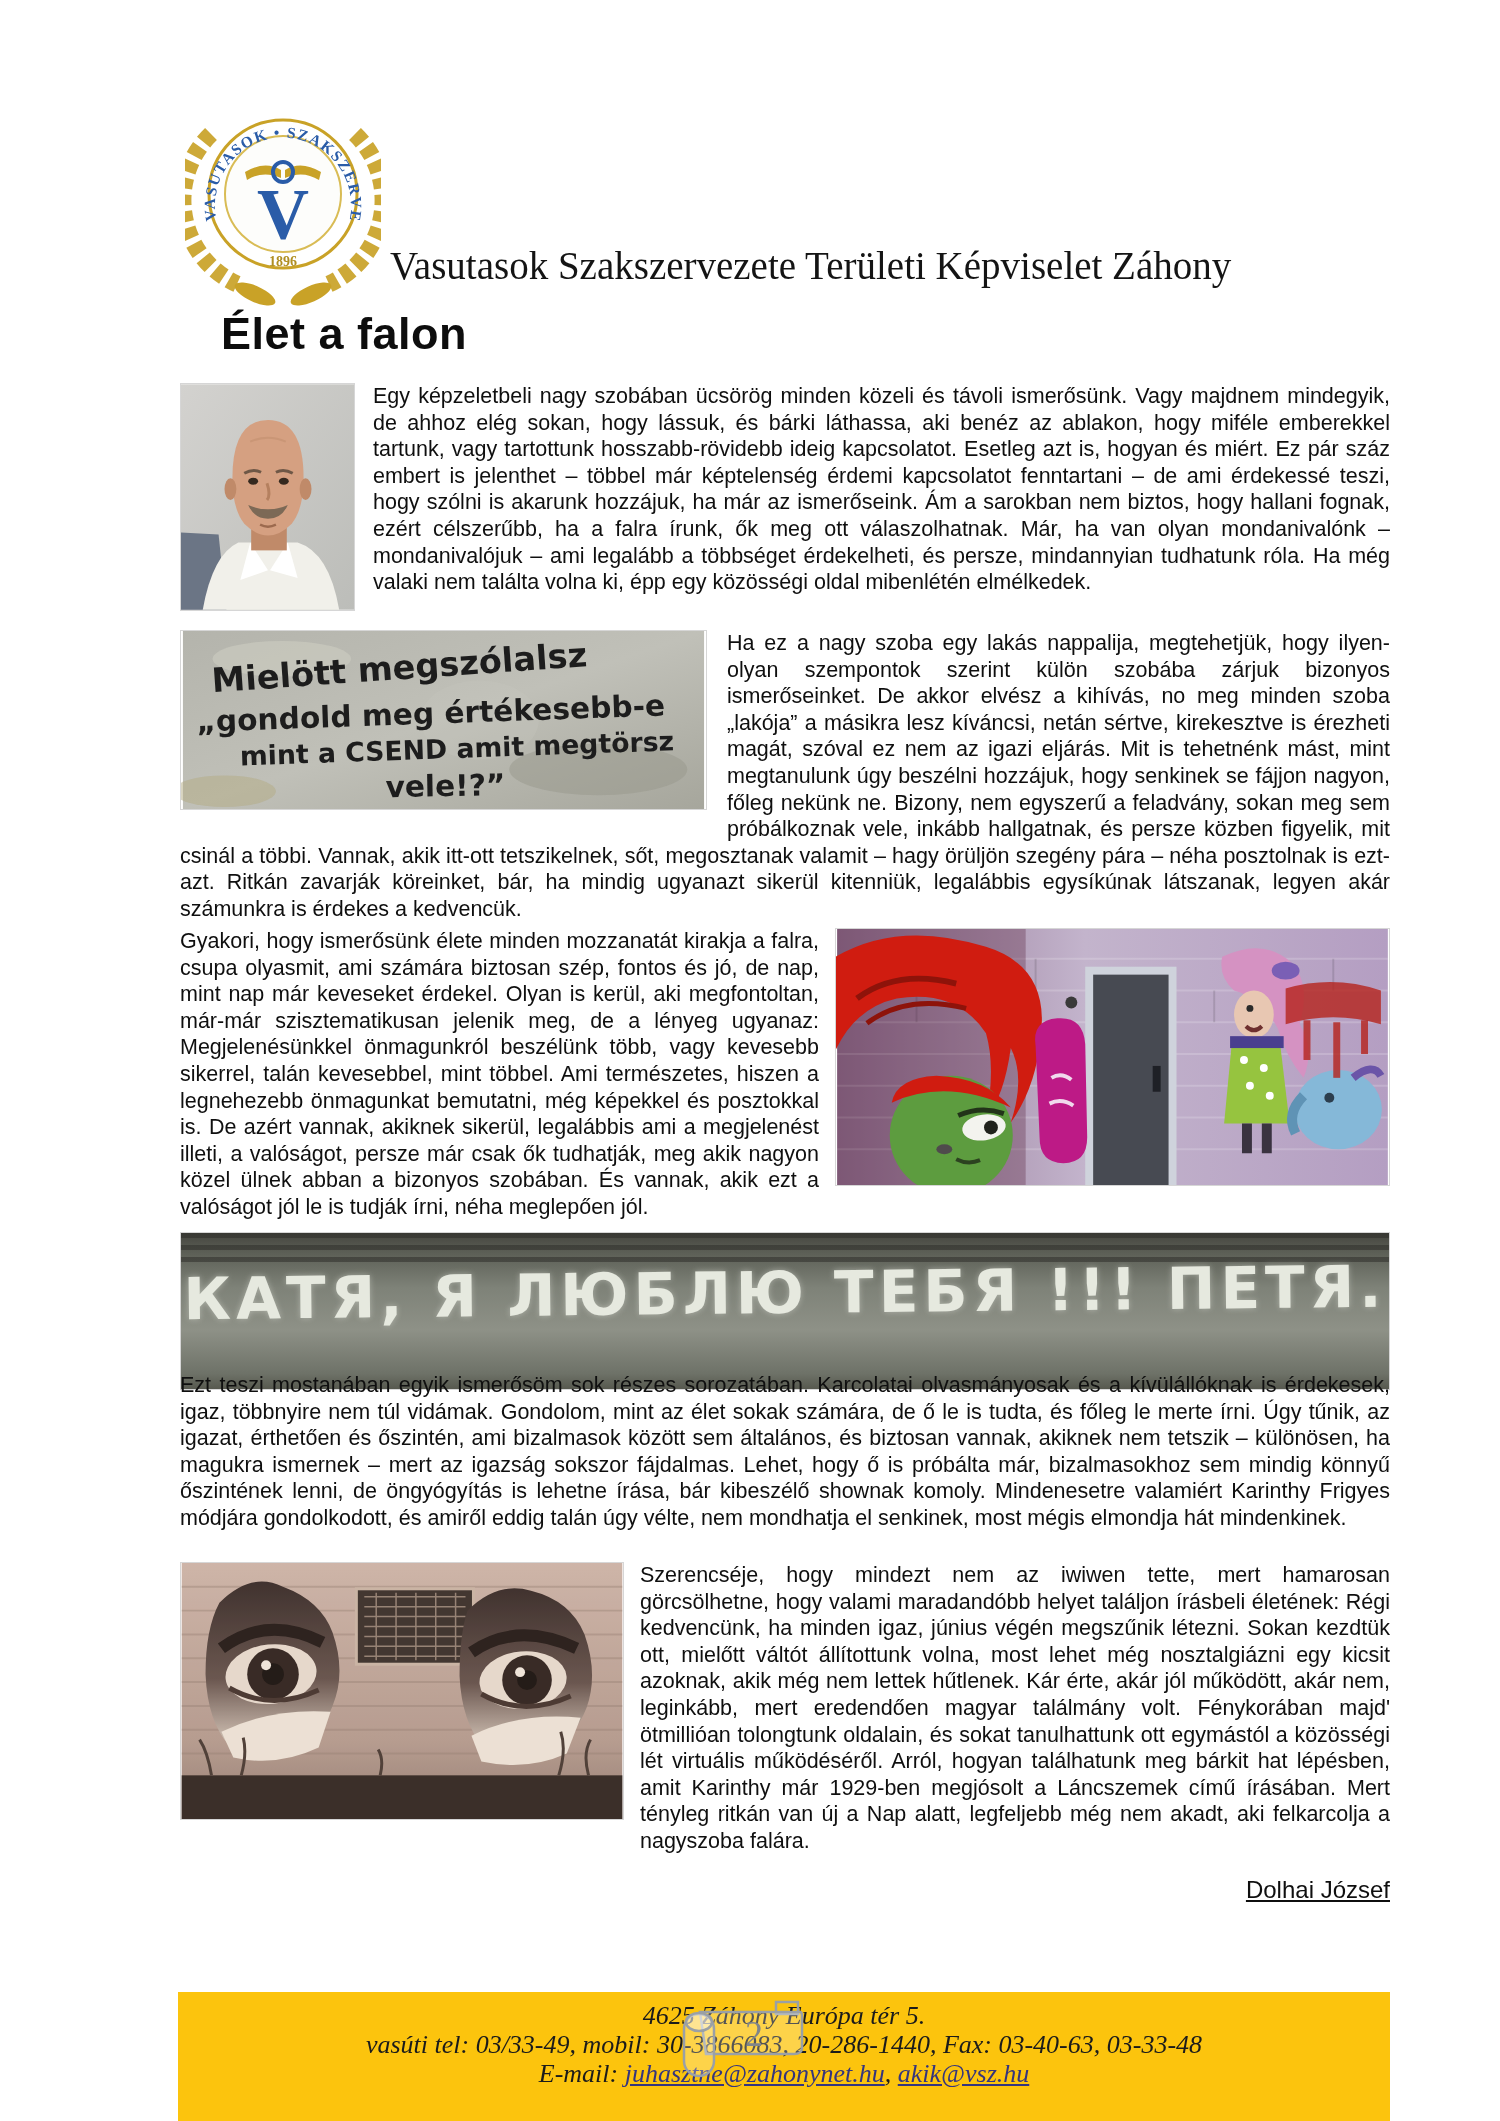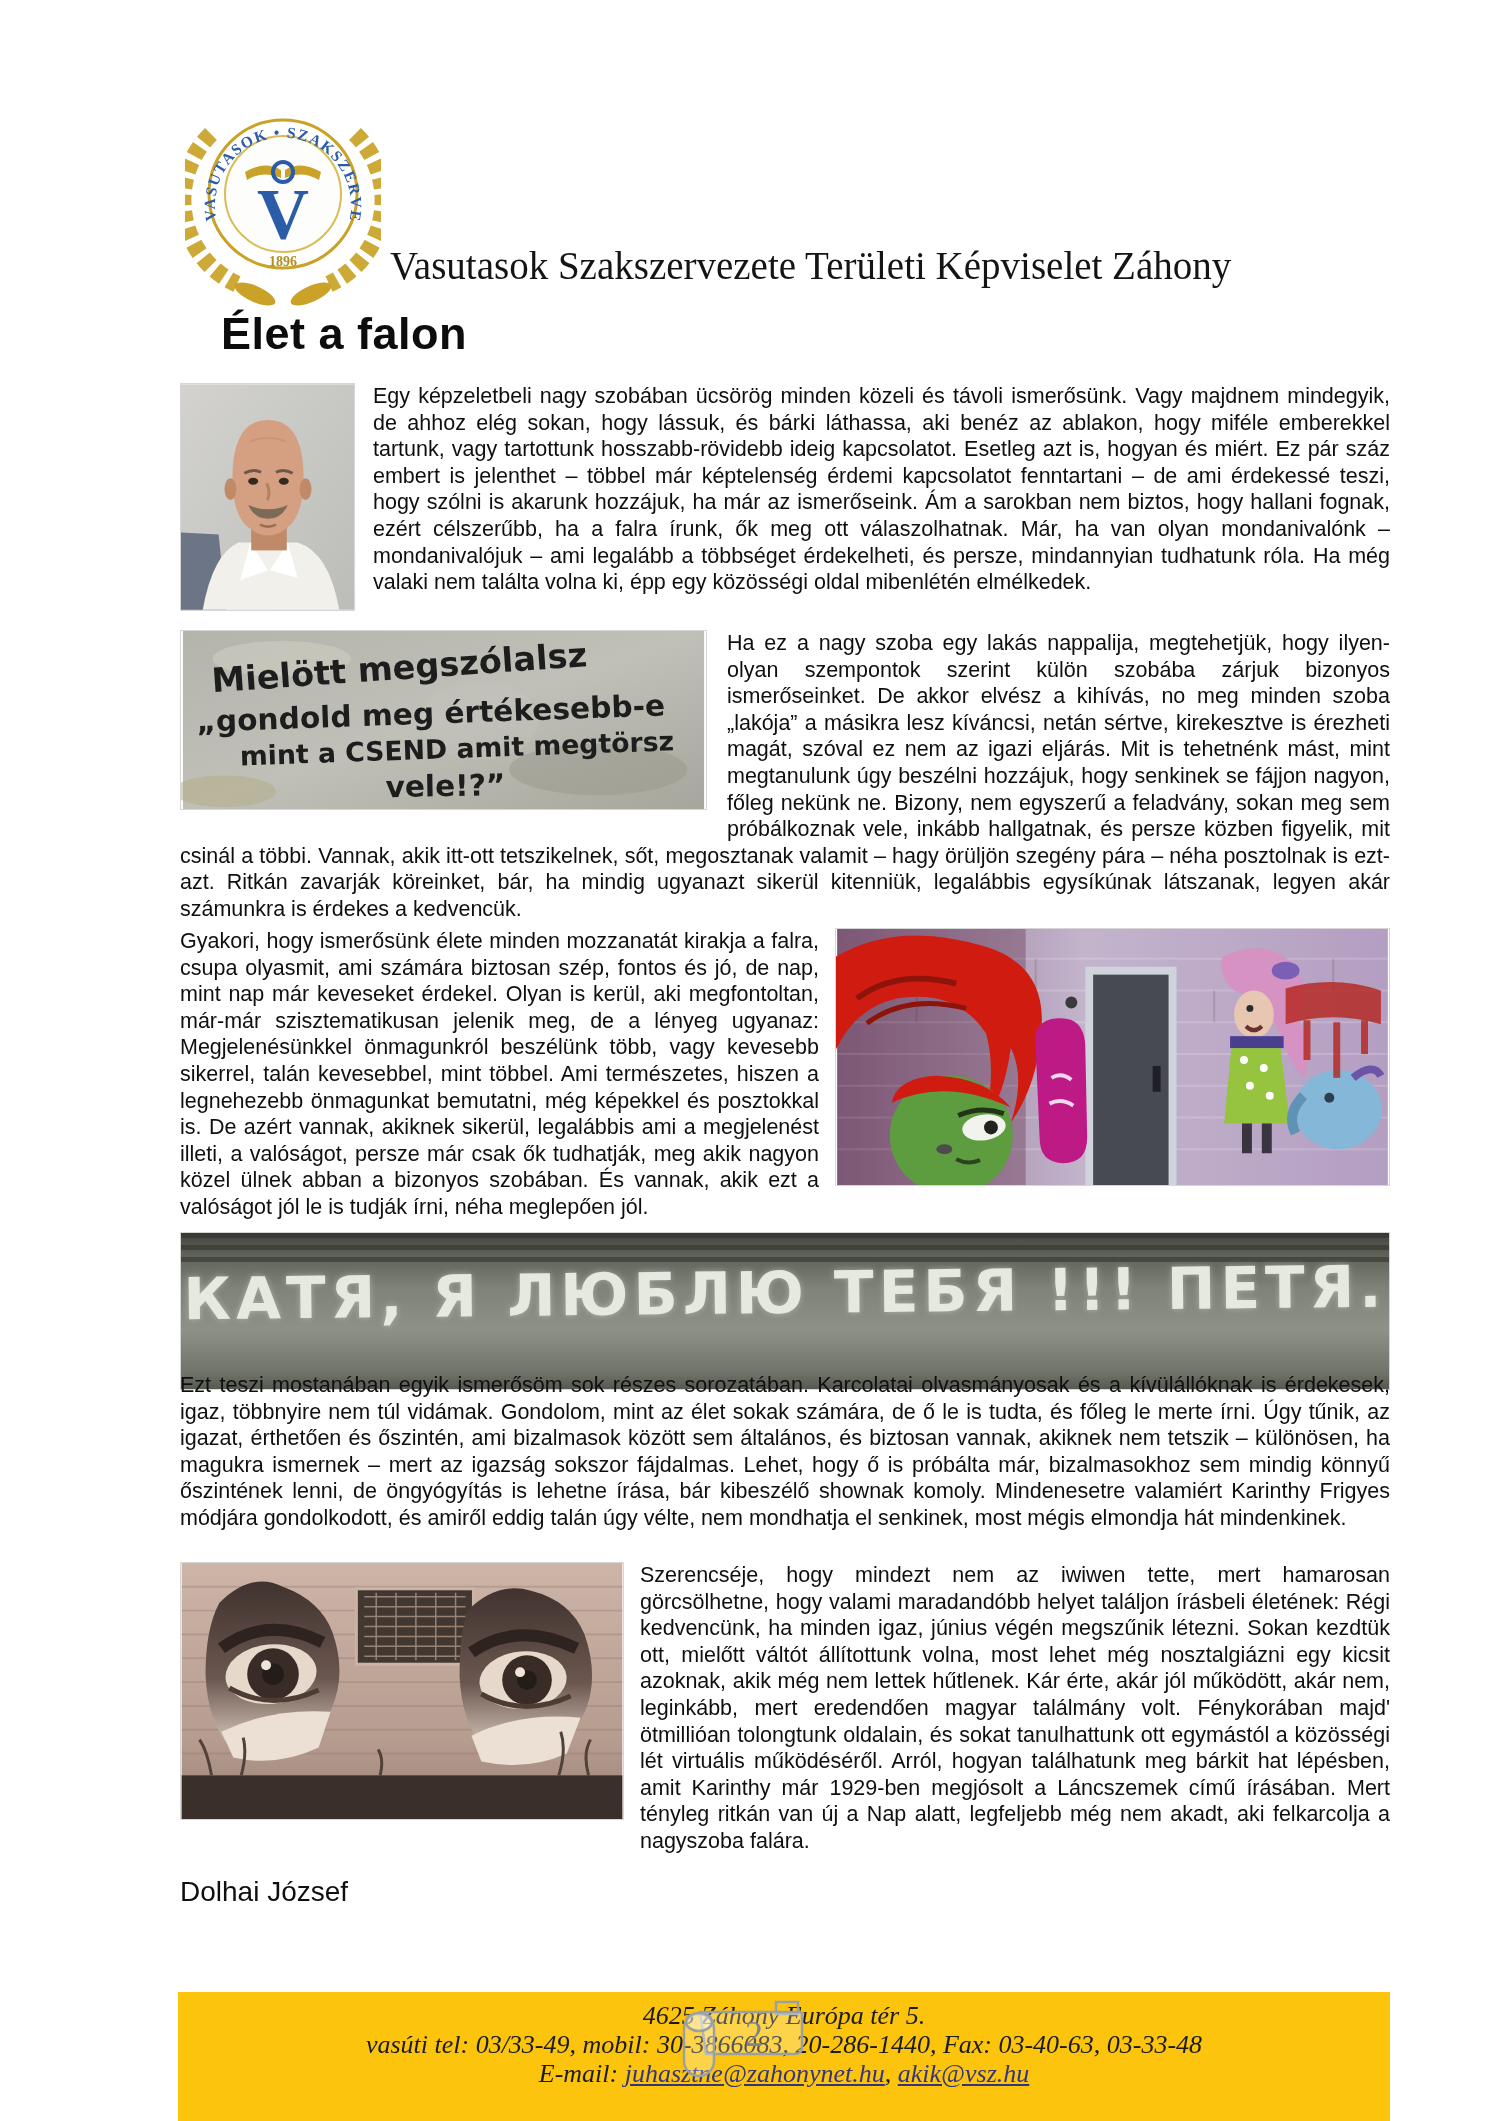--- a/index.html
+++ b/index.html
@@ -13,21 +13,21 @@
   .float-right{float:right;margin:0 0 8px 16px;}
   .imgbox{display:block;border:1px solid #d6d6d6;box-sizing:border-box;}
   .love-wall{position:relative;width:1210px;height:158px;
      background:linear-gradient(#45453f 0%,#5b5e55 12%,#7e8278 35%,#8e9187 62%,#6e7268 90%,#57594f 100%);
      overflow:hidden;}
   .love-wall::before{content:"";position:absolute;left:0;top:0;width:100%;height:34px;
      background:repeating-linear-gradient(#2e2e2a 0 5px,rgba(0,0,0,0) 5px 12px);opacity:.55;}
   .love-wall span{position:absolute;left:0;top:26px;width:100%;text-align:center;
      font-family:"DejaVu Sans",sans-serif;font-size:58px;font-weight:bold;letter-spacing:5px;
      color:#e6e9df;transform:rotate(-0.6deg);text-shadow:0 0 6px rgba(230,233,223,.45);}
-  .signature{font-size:28px;text-align:left;color:#0f0f0f;}
+  .signature{font-size:24px;text-align:right;color:#0f0f0f;text-decoration:underline;}
   .footer{background:#fcc40d;text-align:center;font-family:"Liberation Serif",serif;
      color:#1b1b1b;font-size:26px;line-height:29px;padding-top:9px;box-sizing:border-box;}
   .footer a{color:#35357e;text-decoration:underline;cursor:pointer;margin-top:18px;}
   .clear{clear:both;}
 </style>
 </head>
 <body>
 
 <div class="page">
 

